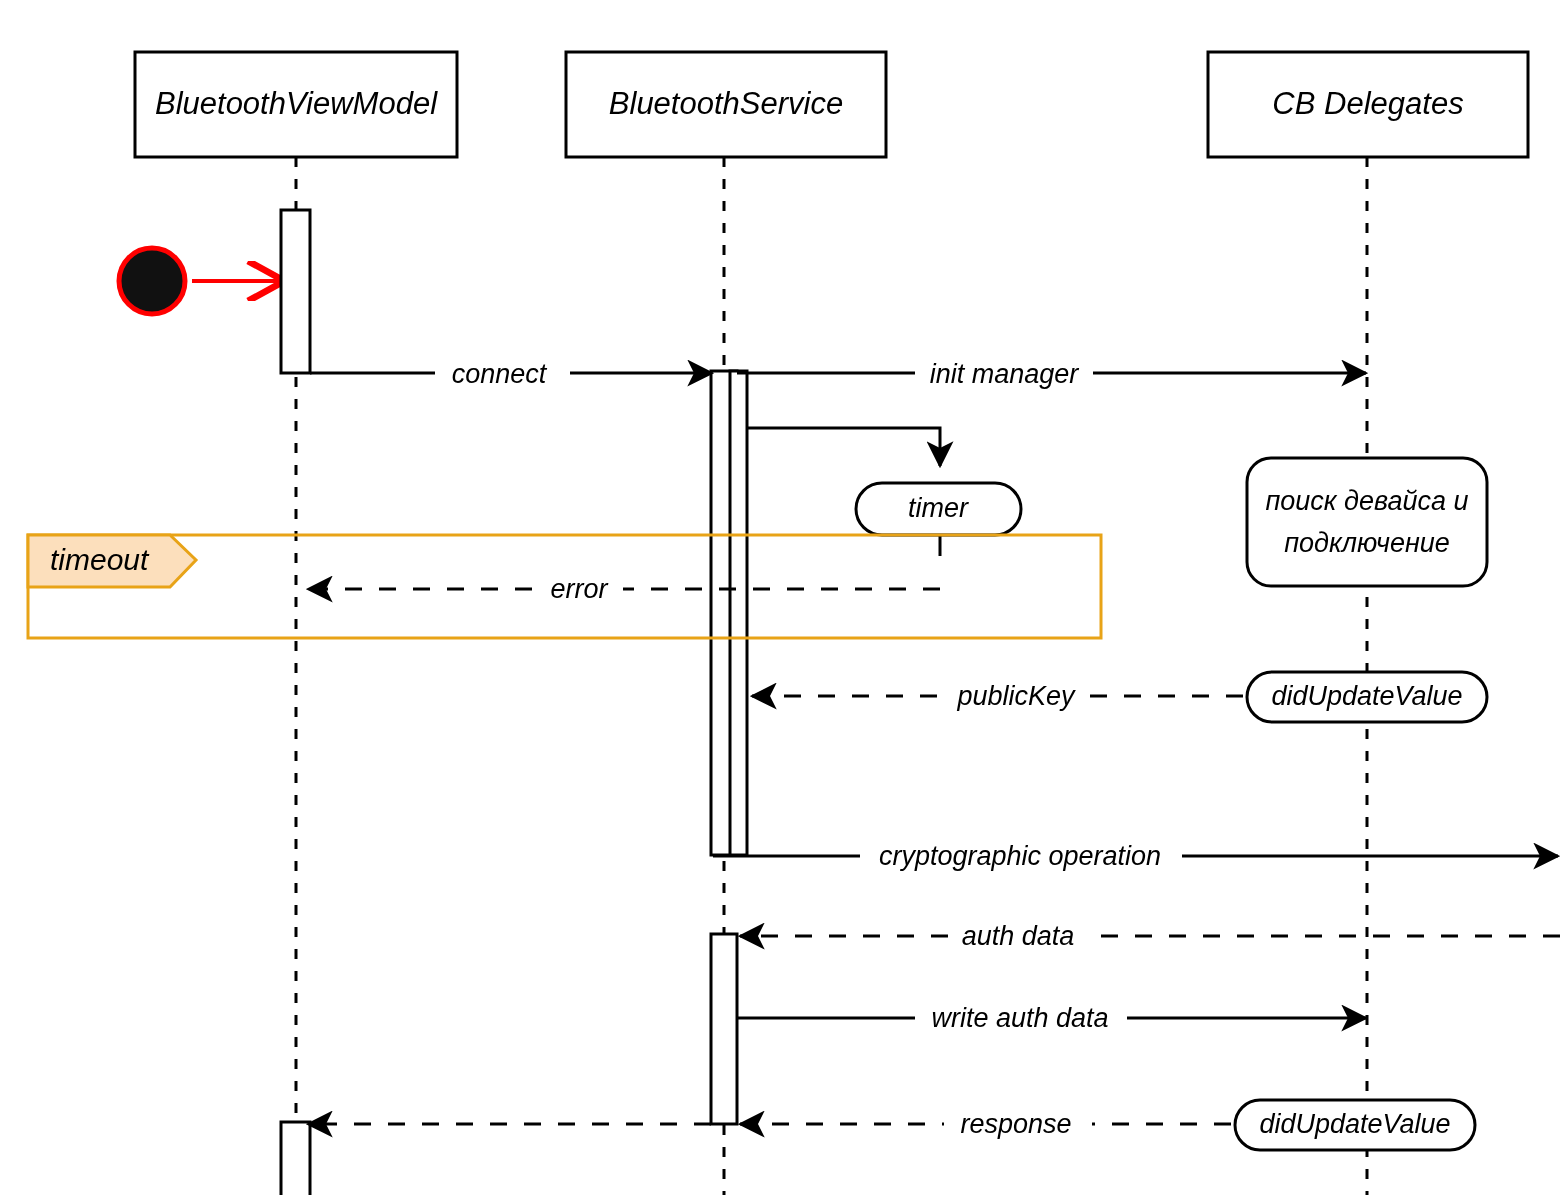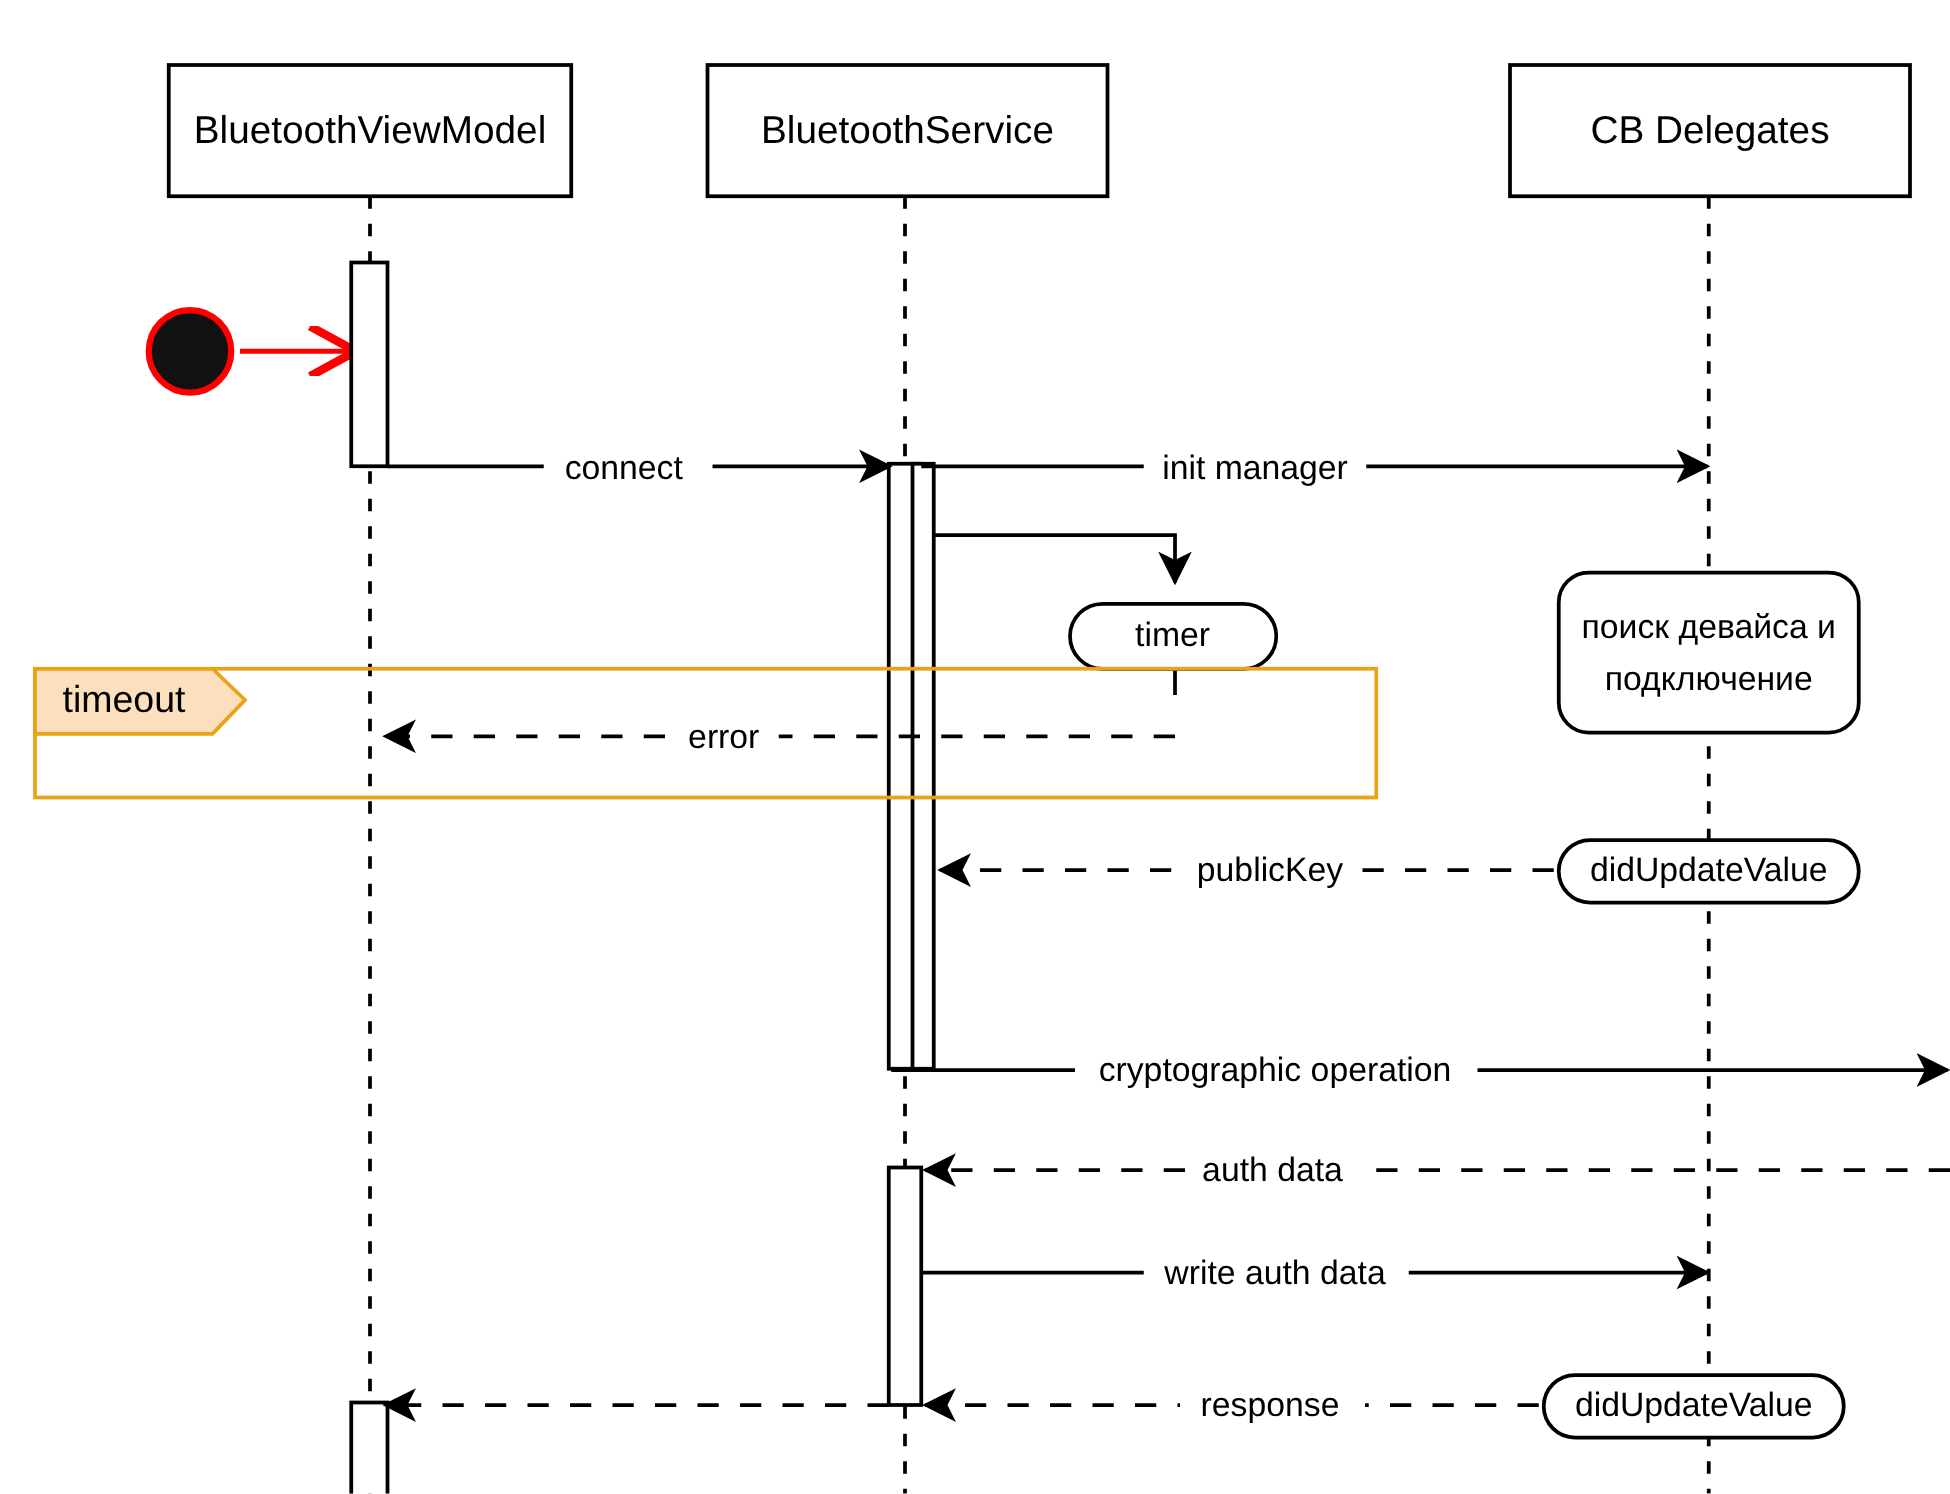--- a/index.html
+++ b/index.html
@@ -9,20 +9,21 @@
   }
   body {
     font-family: "Liberation Sans", sans-serif;
   }
   #diagram-root {
     position: relative;
     width: 1560px;
     height: 1195px;
     background: #ffffff;
     overflow: hidden;
+    font-style: italic;
   }
   svg#seq-svg {
     position: absolute;
     left: 0;
     top: 0;
     width: 1560px;
     height: 1195px;
     display: block;
   }
   .lifeline-box {

